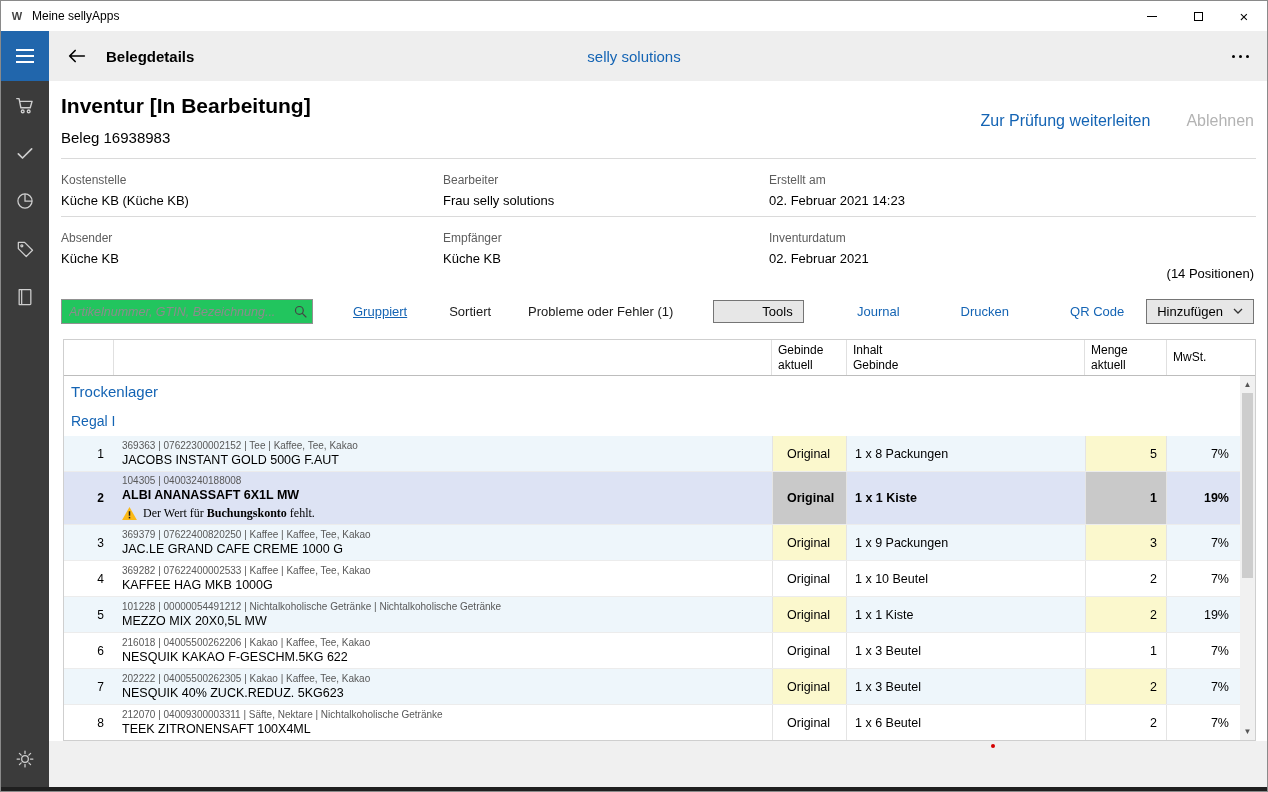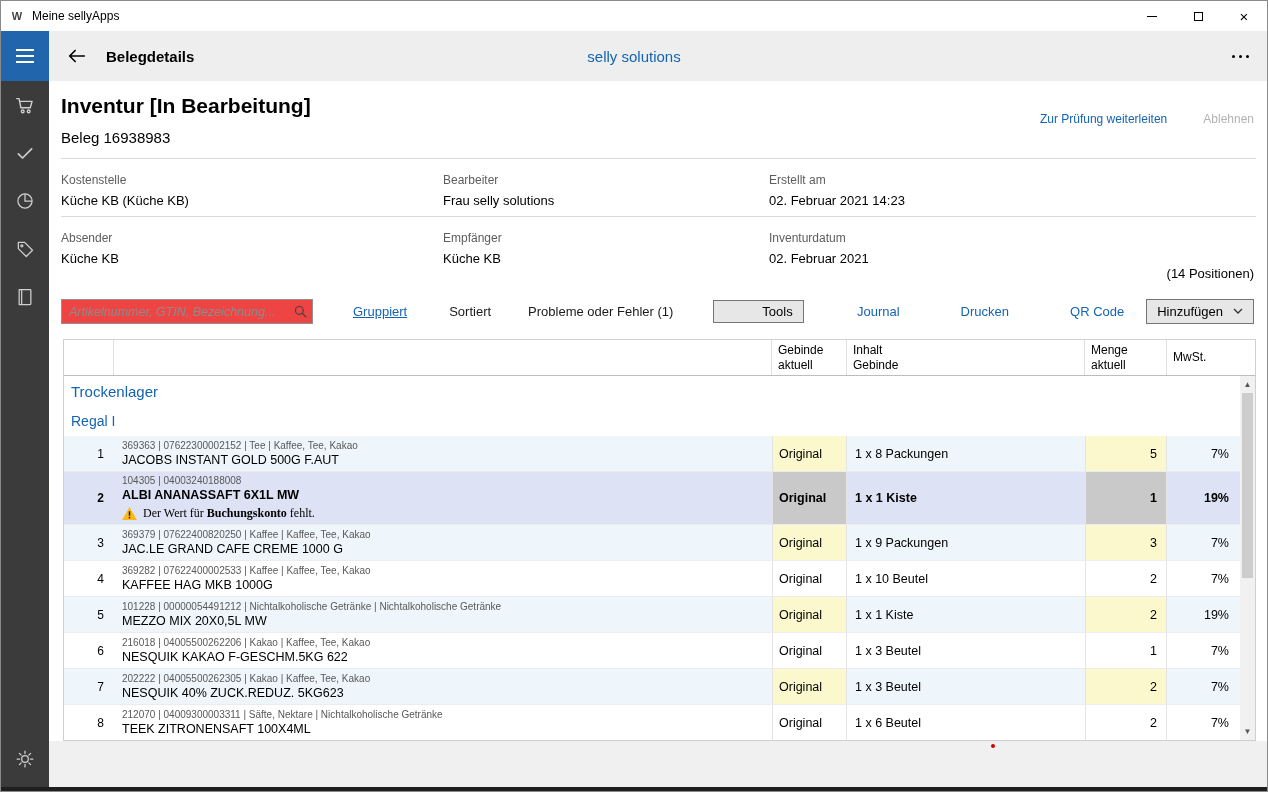--- a/index.html
+++ b/index.html
@@ -32,37 +32,37 @@
   .main { flex:1; display:flex; min-height:0; }
   .sidebar { width:48px; background:#3b3b3b; display:flex; flex-direction:column; flex:0 0 auto; }
   .nav-item { width:48px; height:48px; display:flex; align-items:center; justify-content:center; cursor:pointer; }
   .sidebar-spacer { flex:1; }
   .nav-bottom { margin-bottom:8px; }
 
   .content { flex:1; position:relative; background:#fff; overflow:hidden; }
 
   .page-title { position:absolute; left:12px; top:13px; font-size:21px; font-weight:bold; }
   .page-subtitle { position:absolute; left:12px; top:48px; font-size:15px; }
-  .page-actions { position:absolute; right:13px; top:31px; display:flex; gap:36px; font-size:12px; }
+  .page-actions { position:absolute; right:13px; top:31px; display:flex; gap:36px; font-size:16px; }
   .link-blue { color:#1464b4; cursor:pointer; text-decoration:none; }
   .link-disabled { color:#b3b3b3; cursor:default; }
 
   .divider { position:absolute; left:12px; width:1195px; height:1px; background:#dadada; }
   .div1 { top:77px; } .div2 { top:135px; }
 
   .meta-row { position:absolute; left:12px; width:1195px; display:grid; grid-template-columns:382px 326px 1fr; }
   .meta-row1 { top:92px; } .meta-row2 { top:150px; }
   .mlabel { font-size:12px; color:#5d5d5d; }
   .mvalue { font-size:13px; color:#000; margin-top:6px; }
 
   .positions { position:absolute; right:13px; top:185px; font-size:13px; }
 
   
   .toolbar { position:absolute; left:12px; right:13px; top:217px; height:27px; display:flex; align-items:center; }
-  .searchbox { width:252px; height:25px; border:1px solid #919191; background:#ef4444; display:flex; align-items:center; padding:0 4px 0 7px; }
+  .searchbox { width:252px; height:25px; border:1px solid #919191; background:#22c55e; display:flex; align-items:center; padding:0 4px 0 7px; }
   .searchbox input { border:none; outline:none; flex:1; font-size:12.5px; font-family:inherit; background:transparent; }
   .searchbox input::placeholder { font-style:italic; color:#8c8c8c; }
   .tlink { font-size:13px; color:#1a1a1a; cursor:pointer; }
   .tlink-grouped { color:#1464b4; text-decoration:underline; margin-left:40px; }
   .tlink-sorted { margin-left:42px; }
   .tlink-problems { margin-left:37px; }
   .btn-gray { border:1px solid #757575; background:#e7e7e7; font-size:13px; font-family:inherit; padding:3px 10px; cursor:pointer; }
   .btn-tools { margin-left:40px;padding-left:48px; }
   .toolbar-spacer { flex:1; }
   .rlink { font-size:13px; color:#1464b4; cursor:pointer; }
@@ -81,21 +81,21 @@
   .group-row { height:30px; display:flex; align-items:center; padding-left:7px; color:#1464b4; cursor:pointer; }
   .lvl1 { font-size:15px; } .lvl2 { font-size:14px; }
 
   .trow { display:flex; min-height:36px; border-bottom:1px solid #ececec; cursor:pointer; }
   .trow.shade { background:#eef6fb; }
   .trow.selected { background:#dde3f4; }
   .c-num { width:50px; display:flex; align-items:center; justify-content:flex-end; padding-right:10px; font-size:12px; }
   .c-desc { width:658px; padding:3px 8px; display:flex; flex-direction:column; justify-content:center; }
   .rmeta { font-size:10px; color:#585858; }
   .rname { font-size:12.5px; margin-top:2px; }
-  .c-geb { width:75px; display:flex; align-items:center; padding-left:6px; font-size:12.5px; border-left:1px solid #e4e4e4; border-right:1px solid #e4e4e4; }
+  .c-geb { width:75px; display:flex; align-items:center; padding-left:14px; font-size:12.5px; border-left:1px solid #e4e4e4; border-right:1px solid #e4e4e4; }
   .c-inh { width:238px; display:flex; align-items:center; padding-left:8px; font-size:12.5px; }
   .c-men { width:82px; display:flex; align-items:center; justify-content:flex-end; padding-right:9px; font-size:12.5px; border-left:1px solid #e4e4e4; border-right:1px solid #e4e4e4; }
   .c-mwst { flex:1; display:flex; align-items:center; justify-content:flex-end; padding-right:11px; font-size:12.5px; }
   .yellow { background:#fbf8cd; }
   .graycell { background:#c9c9c9; }
   .selected .rname, .selected .c-num, .selected .c-geb, .selected .c-inh, .selected .c-men, .selected .c-mwst { font-weight:bold; }
   .warn { display:flex; align-items:center; gap:6px; font-size:12px; margin-top:4px;font-family:Liberation Serif, serif; }
 
   
   .scrollbar { width:15px; background:#f1f1f1; position:relative; flex:0 0 auto; }

